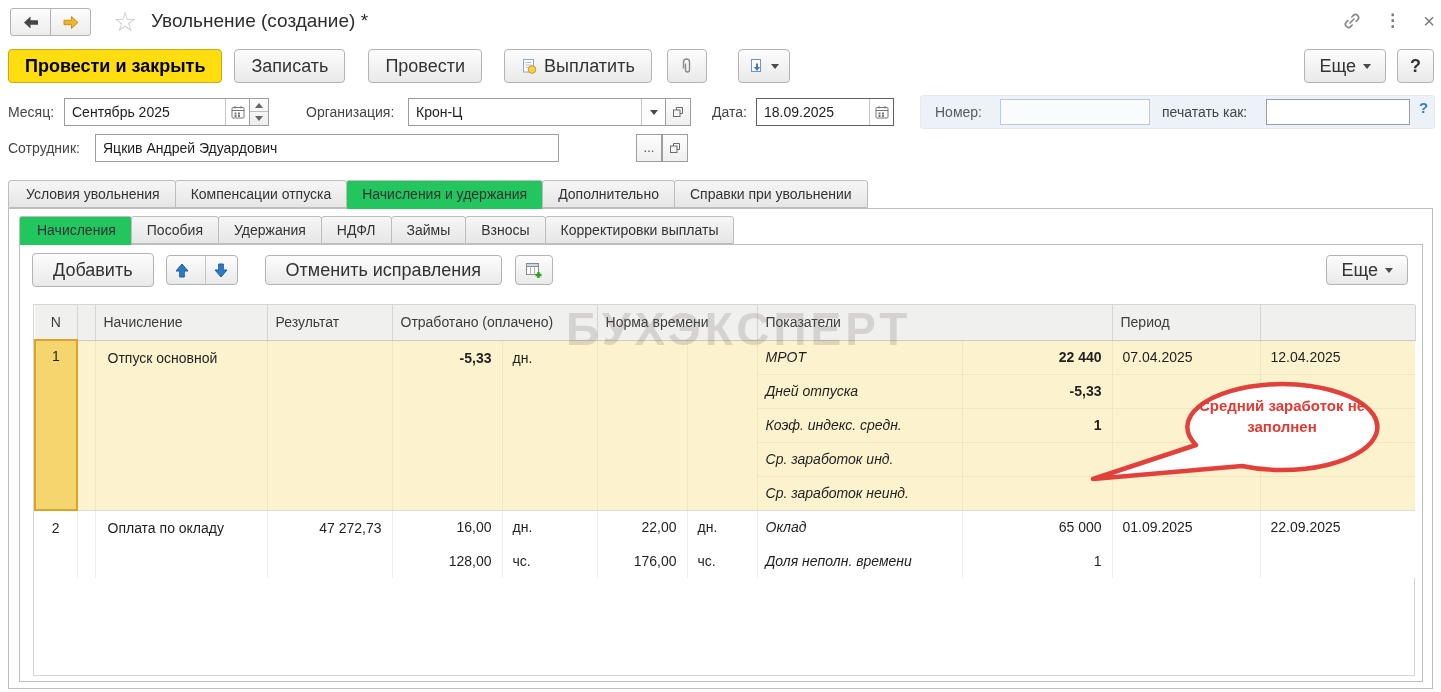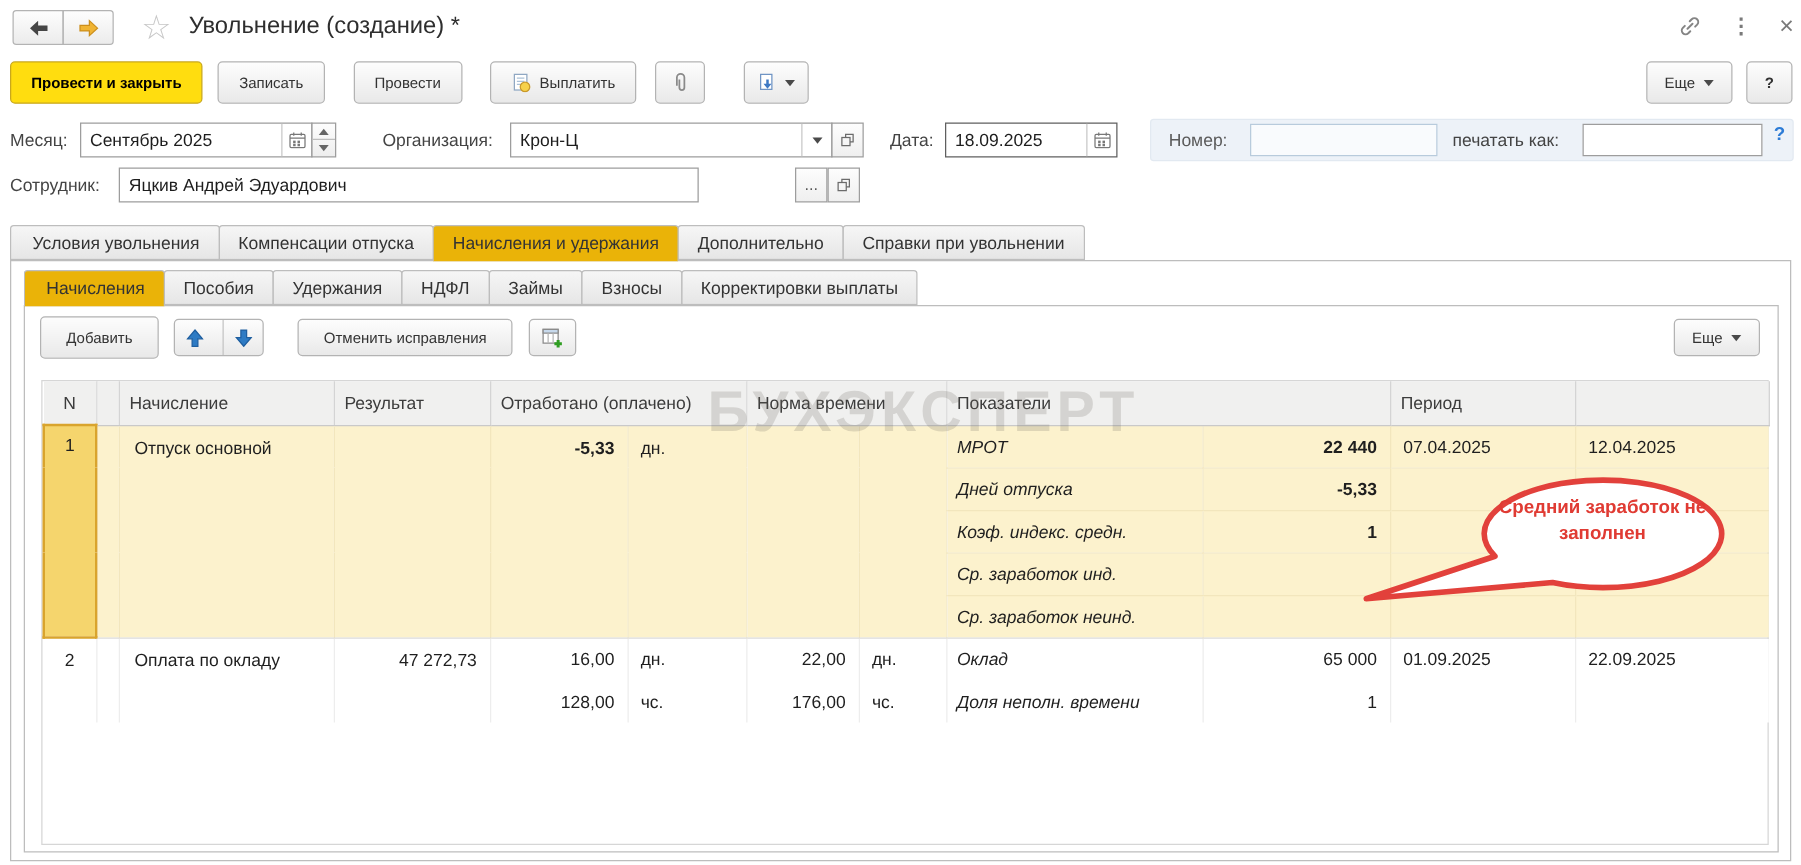--- a/index.html
+++ b/index.html
@@ -16,21 +16,21 @@
   .navbtn.back { border-radius:3px 0 0 3px; }
   .navbtn.fwd  { border-radius:0 3px 3px 0; margin-left:-1px; }
   .star { position:absolute; left:103px; top:0px; font-size:27px; color:#c7c7c7; line-height:32px; }
   .wintitle { position:absolute; left:141px; top:4px; font-size:19px; color:#2e2e2e; }
   .winicons { position:absolute; right:0; top:6px; display:flex; align-items:center; gap:22px; }
   .dots { font-size:17px; color:#7a7a7a; font-weight:bold; line-height:18px; }
   .close { font-size:20px; color:#7a7a7a; line-height:18px; }
   
   .cmdbar { position:absolute; top:48px; left:8px; width:1426px; height:36px; display:flex; align-items:center; }
   .btn { height:34px; border:1px solid #b3b3b3; border-radius:4px; background:linear-gradient(#fdfdfd,#e9e9e9);
-         color:#333; font-size:12px; font-family:inherit; display:inline-flex; align-items:center; gap:7px; padding:0 16px; white-space:nowrap; }
+         color:#333; font-size:18px; font-family:inherit; display:inline-flex; align-items:center; gap:7px; padding:0 16px; white-space:nowrap; }
   .btn-primary { background:#ffdd0f; border-color:#c9a81c; font-weight:bold; color:#000; }
   .caret { width:0; height:0; border:4px solid transparent; border-top:5px solid #4a4a4a; margin-top:5px; }
   .spacer { flex:1; }
   
   .flabel { position:absolute; height:28px; line-height:28px; color:#444; }
   .fbox { position:absolute; height:28px; border:1px solid #9d9d9d; background:#fff; display:flex; align-items:center; }
   .fbox .val { flex:1; padding:0 7px; font-size:14px; color:#1d1d1d; white-space:nowrap; overflow:hidden; }
   .inbtn { width:24px; height:26px; display:flex; align-items:center; justify-content:center; border-left:1px solid #c8c8c8; }
   .sidebtn { position:absolute; height:28px; border:1px solid #9d9d9d; background:linear-gradient(#fdfdfd,#efefef);
              display:flex; align-items:center; justify-content:center; margin-left:-1px; }
@@ -39,21 +39,21 @@
   .spin .up { border-bottom:1px solid #bdbdbd; }
   .tri-up { width:0;height:0;border:4px solid transparent;border-bottom:5px solid #666; margin-top:-4px;}
   .tri-dn { width:0;height:0;border:4px solid transparent;border-top:5px solid #666; margin-top:4px;}
   .numpanel { position:absolute; left:920px; top:95px; width:515px; height:34px; background:#edf2f8; border:1px solid #e2e9f1; border-radius:3px; }
   .q-blue { position:absolute; left:1419px; top:99px; color:#2d7cd6; font-weight:bold; font-size:15px; }
   
   .tabs { position:absolute; display:flex; z-index:3; }
   .tab { height:28px; line-height:26px; padding:0 15px; border:1px solid #bdbdbd; margin-left:-1px;
          border-radius:3px 3px 0 0; background:linear-gradient(#f6f6f6,#e6e6e6); color:#333; white-space:nowrap; }
   .tab:first-child { margin-left:0;padding-left:17px; }
-  .tab.active { background:#eab308; height:29px; border-bottom:none; position:relative; z-index:4; }
+  .tab.active { background:#22c55e; height:29px; border-bottom:none; position:relative; z-index:4; }
   .maintabs { top:180px; left:8px; }
   .mainpanel { position:absolute; top:208px; left:8px; width:1425px; bottom:3px; border:1px solid #bdbdbd; background:#fff; z-index:2; }
   .subtabs { top:7px; left:10px; position:absolute; display:flex; z-index:3; }
   .subpanel { position:absolute; top:35px; left:10px; right:9px; bottom:6px; border:1px solid #bdbdbd; background:#fff; }
   
   .listbar { position:absolute; top:9px; left:12px; right:14px; height:32px; display:flex; align-items:center; }
   .btn-sm { height:30px; }
   .arrowgroup { display:flex; padding:0; width:72px; }
   .arrowgroup .half { flex:1; display:flex; align-items:center; justify-content:center; height:28px; }
   .arrowgroup .half + .half { border-left:1px solid #c4c4c4; }

